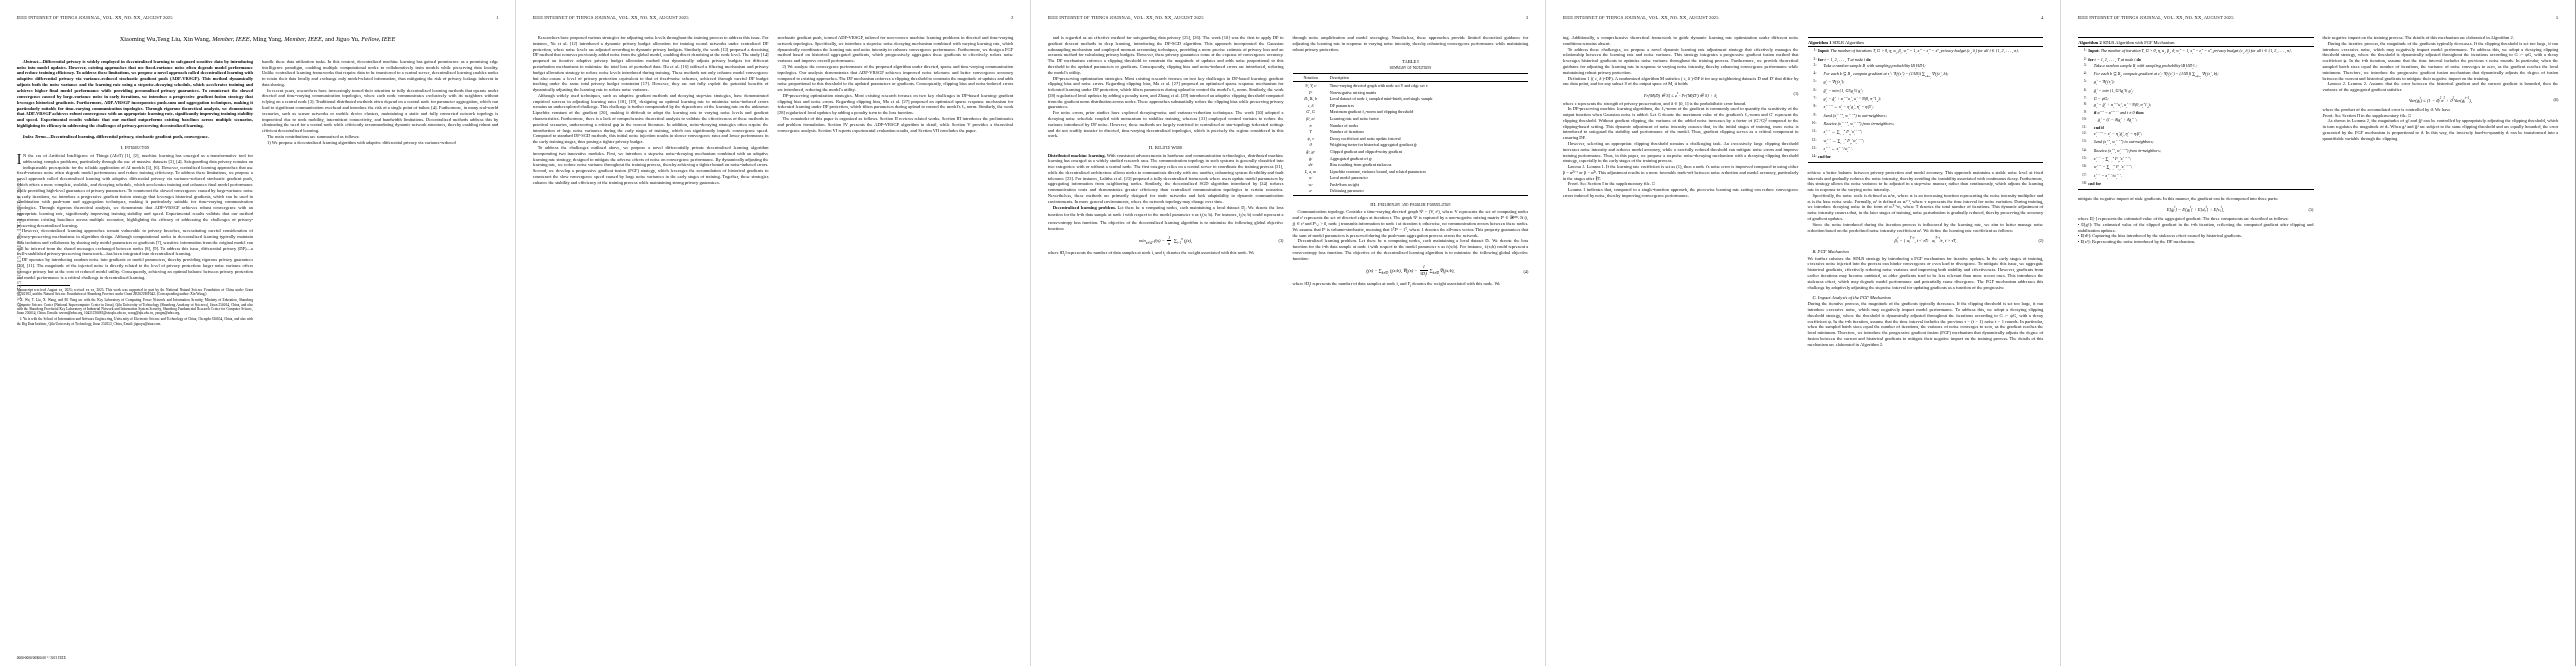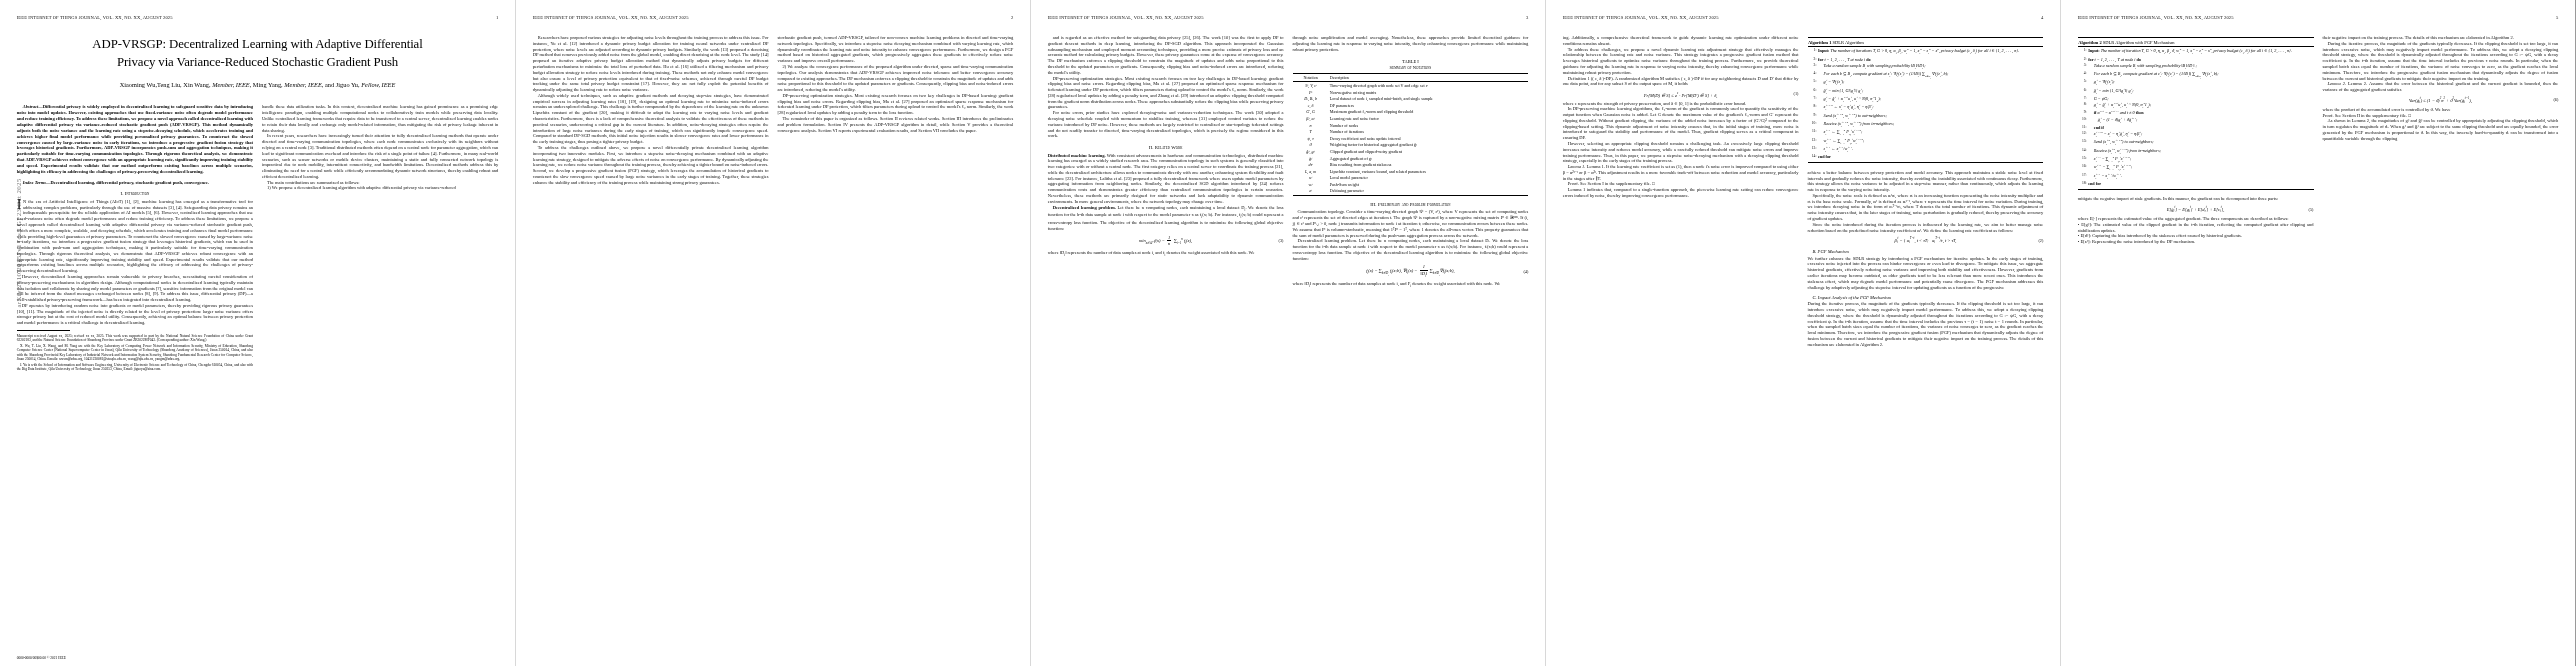--- a/index.html
+++ b/index.html
@@ -285,24 +285,20 @@
 
   <div class="page first">
     <div class="arxiv-stamp">arXiv:2510.20157v1  [cs.LG]  23 Oct 2025</div>
 
     <div class="runhead">
       <span class="rh-left">IEEE INTERNET OF THINGS JOURNAL, VOL. XX, NO. XX, AUGUST 2025</span>
       <span class="rh-right">1</span>
     </div>
 
     <div class="titleblock">
-      <div class="paper-title">
-        <span>ADP-VRSGP: Decentralized Learning with Adaptive Differential</span><br>
-        <span>Privacy via Variance-Reduced Stochastic Gradient Push</span>
-      </div>
       <div class="authors">Xiaoming Wu,Teng Liu, Xin Wang, <i>Member, IEEE</i>, Ming Yang, <i>Member, IEEE</i>, and Jiguo Yu, <i>Fellow, IEEE</i></div>
     </div>
 
     <div class="cols">
       <div class="col">
         <p class="abstract"><span class="lead">Abstract—</span><span>Differential privacy is widely employed in decentralized learning to safeguard sensitive data by introducing noise into model updates. However, existing approaches that use fixed-variance noise often degrade model performance and reduce training efficiency. To address these limitations, we propose a novel approach called decentralized learning with adaptive differential privacy via variance-reduced stochastic gradient push (ADP-VRSGP). This method dynamically adjusts both the noise variance and the learning rate using a stepwise-decaying schedule, which accelerates training and achieves higher final model performance while providing personalized privacy guarantees. To counteract the slowed convergence caused by large-variance noise in early iterations, we introduce a progressive gradient fusion strategy that leverages historical gradients. Furthermore, ADP-VRSGP incorporates push-sum and aggregation techniques, making it particularly suitable for time-varying communication topologies. Through rigorous theoretical analysis, we demonstrate that ADP-VRSGP achieves robust convergence with an appropriate learning rate, significantly improving training stability and speed. Experimental results validate that our method outperforms existing baselines across multiple scenarios, highlighting its efficacy in addressing the challenges of privacy-preserving decentralized learning.</span></p>
         <p class="indexterms"><span class="lead">Index Terms—</span><span>Decentralized learning, differential privacy, stochastic gradient push, convergence.</span></p>
 
         <h2 class="section">I.  Introduction</h2>
 

